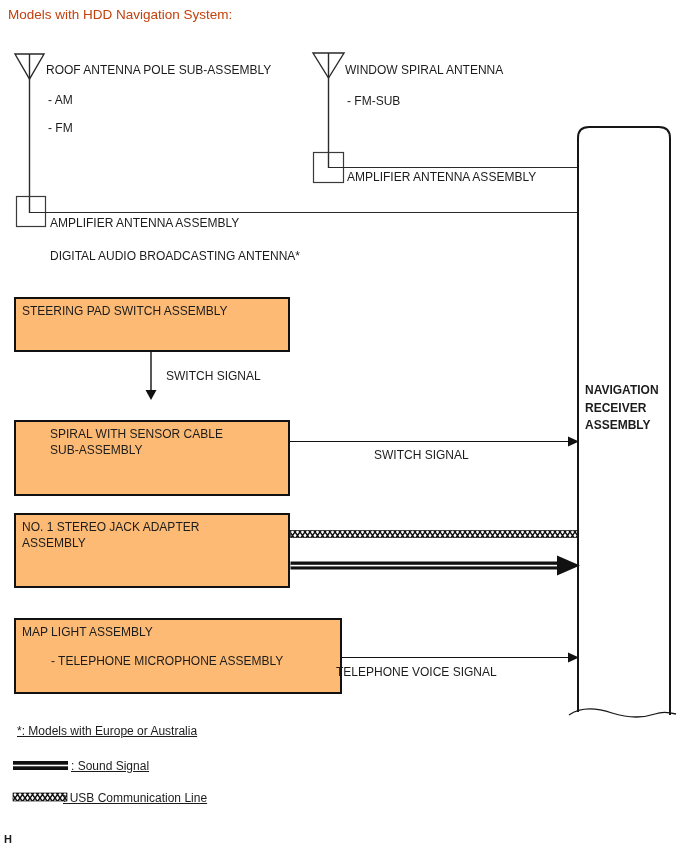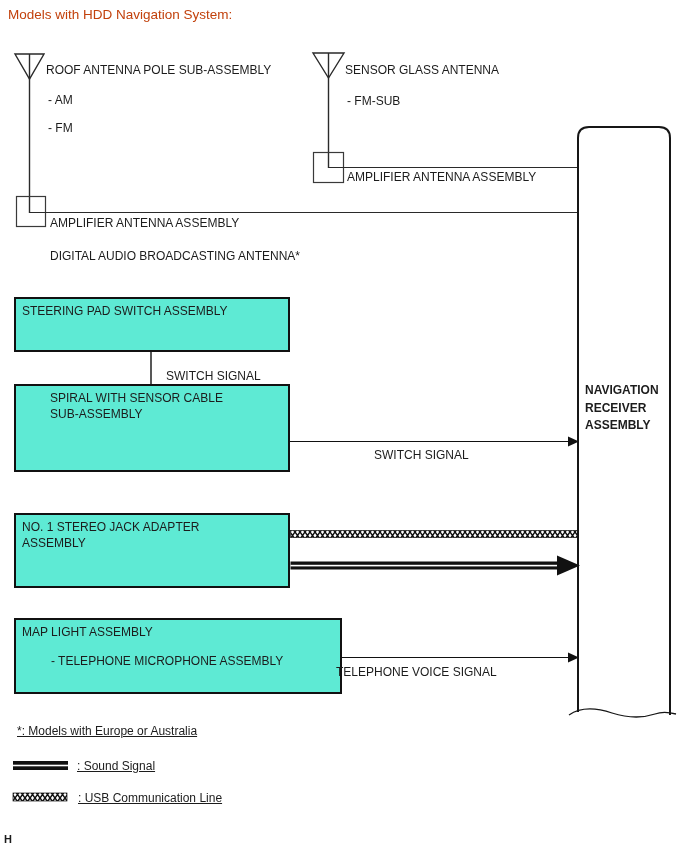--- a/index.html
+++ b/index.html
@@ -4,21 +4,21 @@
 <style>
   html,body{margin:0;padding:0;background:#fff;}
   #canvas{
     position:relative;width:689px;height:854px;background:#fff;
     font-family:"Liberation Sans","DejaVu Sans",sans-serif;
     color:#1c1c1c;overflow:hidden;
   }
   .lbl{position:absolute;font-size:12px;line-height:13px;white-space:nowrap;color:#1c1c1c;}
   .title{position:absolute;left:8px;top:7px;font-size:13.5px;color:#c2410c;}
   .cbox{
-    position:absolute;box-sizing:border-box;border:2px solid #111;background:#5eead4;
+    position:absolute;box-sizing:border-box;border:2px solid #111;background:#fdba74;
     padding:4px 6px;font-size:12px;line-height:16px;color:#1c1c1c;
   }
   .cbox .bxline{white-space:nowrap;}
   .gap-line{margin-top:13px;margin-left:29px;}
   svg{position:absolute;left:0;top:0;}
   .legend-text{position:absolute;font-size:12px;white-space:nowrap;color:#1c1c1c;text-decoration:underline;}
   .footer{position:absolute;left:4px;top:833px;font-size:11px;font-weight:600;color:#1c1c1c;}
 </style>
 </head>
 <body>
@@ -83,34 +83,34 @@
     </g>
     <rect x="13" y="793" width="54" height="8" fill="url(#usbhatch)" stroke="#111" stroke-width="0.7"></rect>
   </svg>
 
   <div class="title">Models with HDD Navigation System:</div>
 
   <div class="lbl" style="left:46px;top:64px;">ROOF ANTENNA POLE SUB-ASSEMBLY</div>
   <div class="lbl" style="left:48px;top:94px;">- AM</div>
   <div class="lbl" style="left:48px;top:122px;">- FM</div>
 
-  <div class="lbl" style="left:345px;top:64px;">SENSOR GLASS ANTENNA</div>
+  <div class="lbl" style="left:345px;top:64px;">WINDOW SPIRAL ANTENNA</div>
   <div class="lbl" style="left:347px;top:95px;">- FM-SUB</div>
   <div class="lbl" style="left:347px;top:171px;">AMPLIFIER ANTENNA ASSEMBLY</div>
 
   <div class="lbl" style="left:50px;top:217px;">AMPLIFIER ANTENNA ASSEMBLY</div>
   <div class="lbl" style="left:50px;top:250px;">DIGITAL AUDIO BROADCASTING ANTENNA*</div>
 
   <div class="cbox" style="left:14px;top:297px;width:276px;height:55px;">
     <div class="bxline">STEERING PAD SWITCH ASSEMBLY</div>
   </div>
 
   <div class="lbl" style="left:166px;top:370px;">SWITCH SIGNAL</div>
 
-  <div class="cbox" style="left:14px;top:384px;width:276px;height:88px;padding-left:34px;">
+  <div class="cbox" style="left:14px;top:420px;width:276px;height:76px;padding-left:34px;">
     <div class="bxline">SPIRAL WITH SENSOR CABLE</div>
     <div class="bxline">SUB-ASSEMBLY</div>
   </div>
 
   <div class="lbl" style="left:374px;top:449px;">SWITCH SIGNAL</div>
 
   <div class="cbox" style="left:14px;top:513px;width:276px;height:75px;">
     <div class="bxline">NO. 1 STEREO JACK ADAPTER</div>
     <div class="bxline">ASSEMBLY</div>
   </div>
@@ -122,18 +122,18 @@
 
   <div class="lbl" style="left:336px;top:666px;">TELEPHONE VOICE SIGNAL</div>
 
   <div class="lbl" style="left:585px;top:382px;line-height:17.5px;font-weight:bold;">
     <div>NAVIGATION</div>
     <div>RECEIVER</div>
     <div>ASSEMBLY</div>
   </div>
 
   <div class="legend-text" style="left:17px;top:724px;">*: Models with Europe or Australia</div>
-  <div class="legend-text" style="left:77px;top:759px;">: Sound Signal</div>
-  <div class="legend-text" style="left:78px;top:791px;">: USB Communication Line</div>
+  <div class="legend-text" style="left:71px;top:759px;">: Sound Signal</div>
+  <div class="legend-text" style="left:63px;top:791px;">: USB Communication Line</div>
 
   <div class="footer">H</div>
 
 </div>
 
 </body></html>

